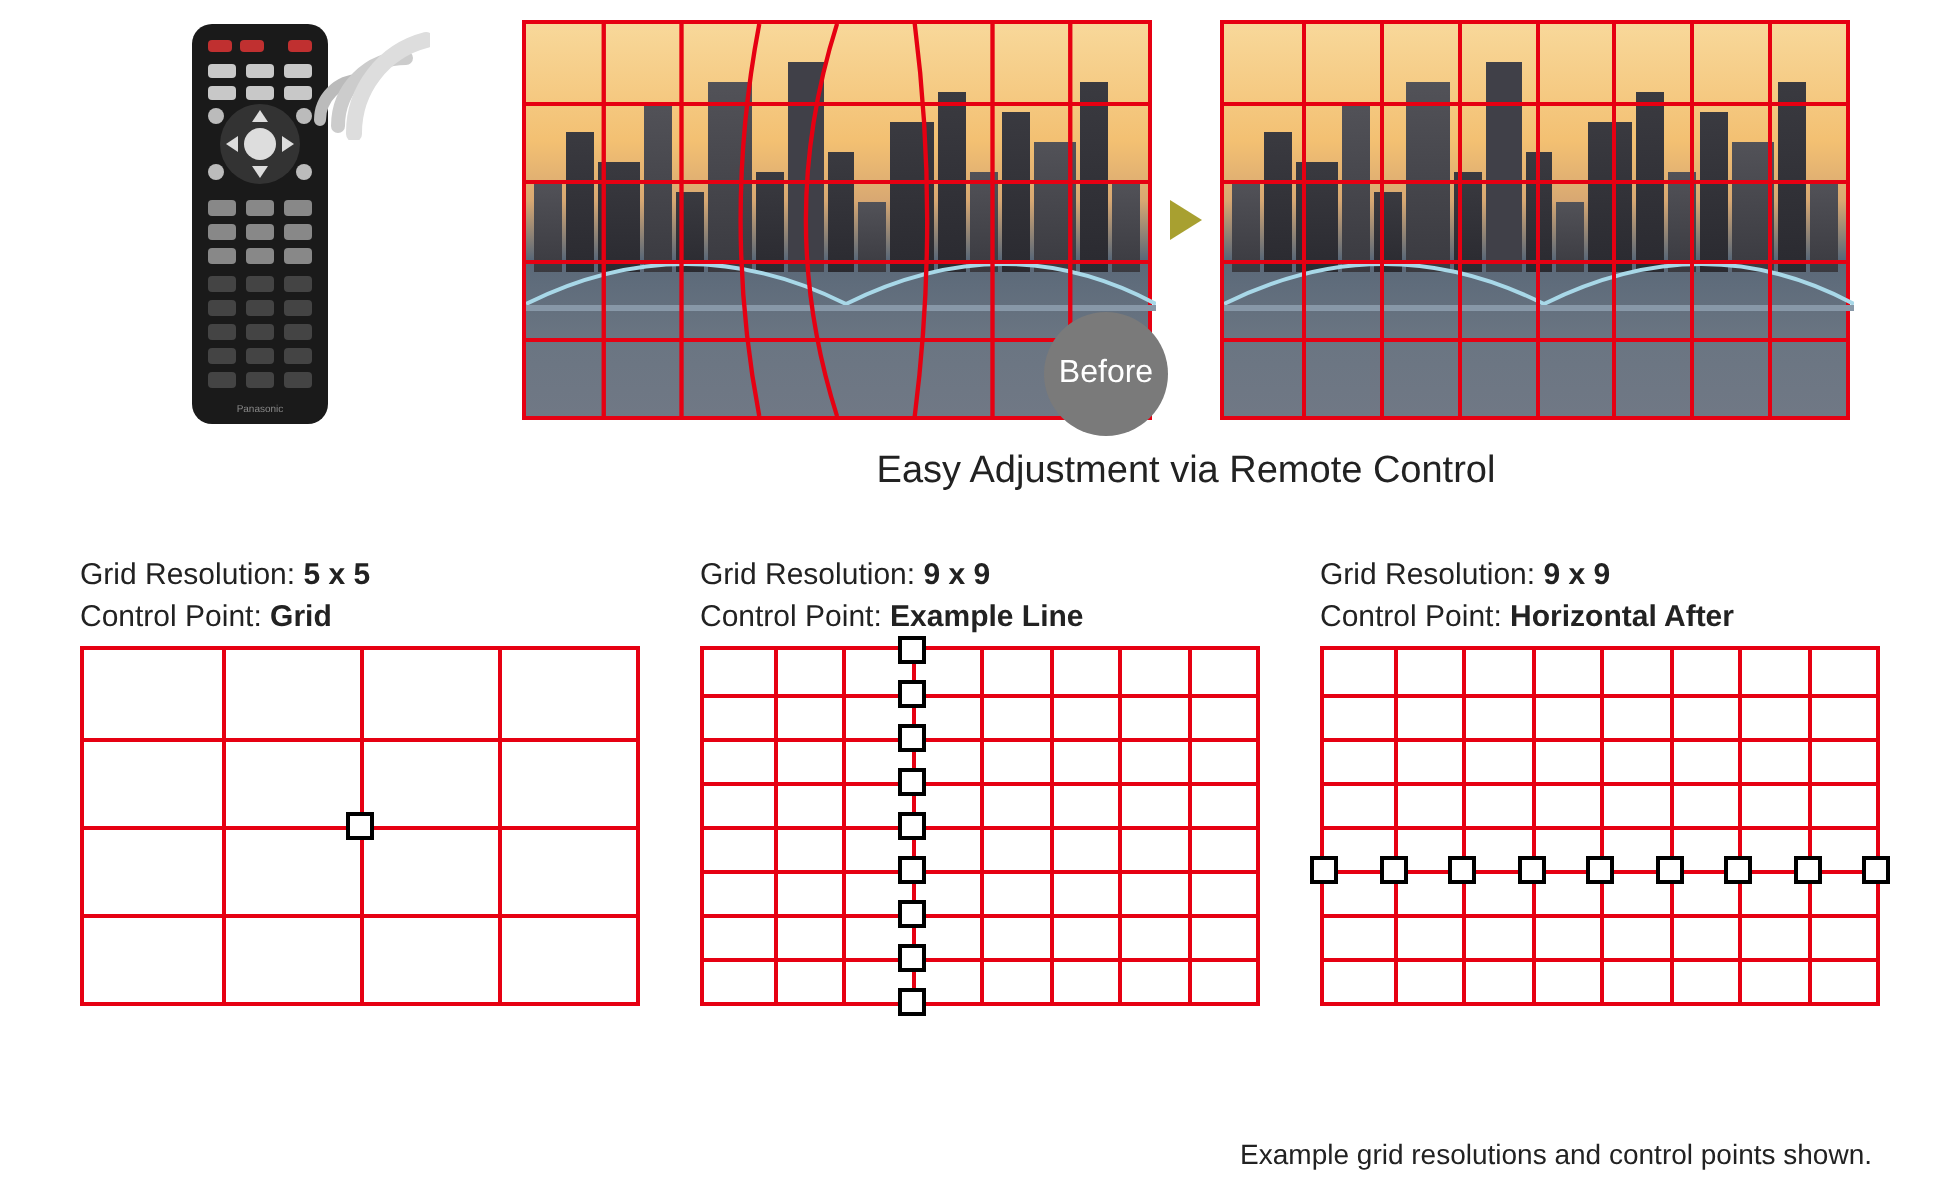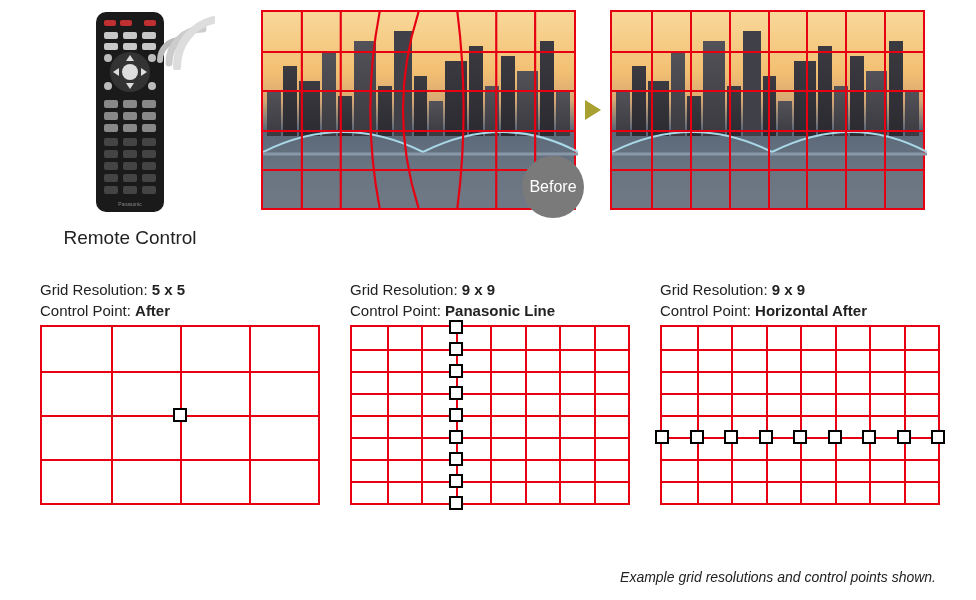--- a/index.html
+++ b/index.html
@@ -30,21 +30,21 @@
 
   .bottom-row { display: flex; padding: 30px 40px 0 40px; gap: 30px; justify-content: space-between; }
   .grid-example { display: flex; flex-direction: column; }
   .grid-labels { font-size: 15px; line-height: 1.4; margin-bottom: 4px; }
   .grid-labels b { font-weight: bold; }
   .grid-box { position: relative; border: 2px solid #e60012; background: #fff; }
   .gb1 { width: 280px; height: 180px; }
   .gb2 { width: 280px; height: 180px; }
   .gb3 { width: 280px; height: 180px; }
   .ctrl-point { position: absolute; width: 14px; height: 14px; border: 2px solid #000; background: #fff; transform: translate(-50%, -50%); }
-  .footnote { position: absolute; right: 40px; bottom: 15px; font-style: italic; font-size: 14px; }
+  .footnote { position: absolute; right: 40px; bottom: 15px; font-size: 14px; }
 </style>
 </head>
 <body>
 
 <div class="top-row">
   <div class="remote-col">
     <div class="remote-wrap">
       <svg class="sound-waves" width="60" height="60" viewBox="0 0 60 60">
         <path d="M 5 50 A 20 20 0 0 1 25 30" stroke="#bbb" stroke-width="6" fill="none" stroke-linecap="round"></path>
         <path d="M 14 53 A 34 34 0 0 1 48 19" stroke="#ccc" stroke-width="7" fill="none" stroke-linecap="round"></path>
@@ -102,21 +102,20 @@
           <rect x="14" y="164" width="14" height="8" rx="2"></rect>
             <rect x="33" y="164" width="14" height="8" rx="2"></rect>
             <rect x="52" y="164" width="14" height="8" rx="2"></rect>
           <rect x="14" y="176" width="14" height="8" rx="2"></rect>
             <rect x="33" y="176" width="14" height="8" rx="2"></rect>
             <rect x="52" y="176" width="14" height="8" rx="2"></rect>
         </g>
         <text x="40" y="196" text-anchor="middle" fill="#888" font-size="5" font-family="Arial">Panasonic</text>
       </svg>
     </div>
-    <div class="caption">Remote Control</div>
   </div>
 
   <div class="adjust-col">
     <div class="adjust-images">
       <div class="city-box">
         <div class="city-bg"></div>
         <div class="buildings">
           <div class="bld t" style="height:45px"></div>
             <div class="bld" style="height:70px"></div>
             <div class="bld l" style="height:55px"></div>
@@ -196,43 +195,44 @@
             <div class="v-line" style="left: 12.5%;"></div>
             <div class="v-line" style="left: 25%;"></div>
             <div class="v-line" style="left: 37.5%;"></div>
             <div class="v-line" style="left: 50%;"></div>
             <div class="v-line" style="left: 62.5%;"></div>
             <div class="v-line" style="left: 75%;"></div>
             <div class="v-line" style="left: 87.5%;"></div>
           </div>
       </div>
     </div>
+    <div class="caption" style="margin-top:15px">Easy Adjustment via Remote Control</div>
   </div>
 </div>
 
 <div class="bottom-row">
   <div class="grid-example">
     <div class="grid-labels">
       <span>Grid Resolution: </span><b>5 x 5</b><br>
-      <span>Control Point: </span><b>After</b>
+      <span>Control Point: </span><b>Grid</b>
     </div>
     <div class="grid-box gb1">
         <div class="v-line" style="left: 25%;"></div>
         <div class="v-line" style="left: 50%;"></div>
         <div class="v-line" style="left: 75%;"></div>
         <div class="h-line" style="top: 25%;"></div>
         <div class="h-line" style="top: 50%;"></div>
         <div class="h-line" style="top: 75%;"></div>
         <div class="ctrl-point" style="left: 50%; top: 50%;"></div>
       </div>
   </div>
   <div class="grid-example">
     <div class="grid-labels">
       <span>Grid Resolution: </span><b>9 x 9</b><br>
-      <span>Control Point: </span><b>Panasonic Line</b>
+      <span>Control Point: </span><b>Example Line</b>
     </div>
     <div class="grid-box gb2">
         <div class="v-line" style="left: 12.5%;"></div>
         <div class="v-line" style="left: 25%;"></div>
         <div class="v-line" style="left: 37.5%;"></div>
         <div class="v-line" style="left: 50%;"></div>
         <div class="v-line" style="left: 62.5%;"></div>
         <div class="v-line" style="left: 75%;"></div>
         <div class="v-line" style="left: 87.5%;"></div>
         <div class="h-line" style="top: 12.5%;"></div>

